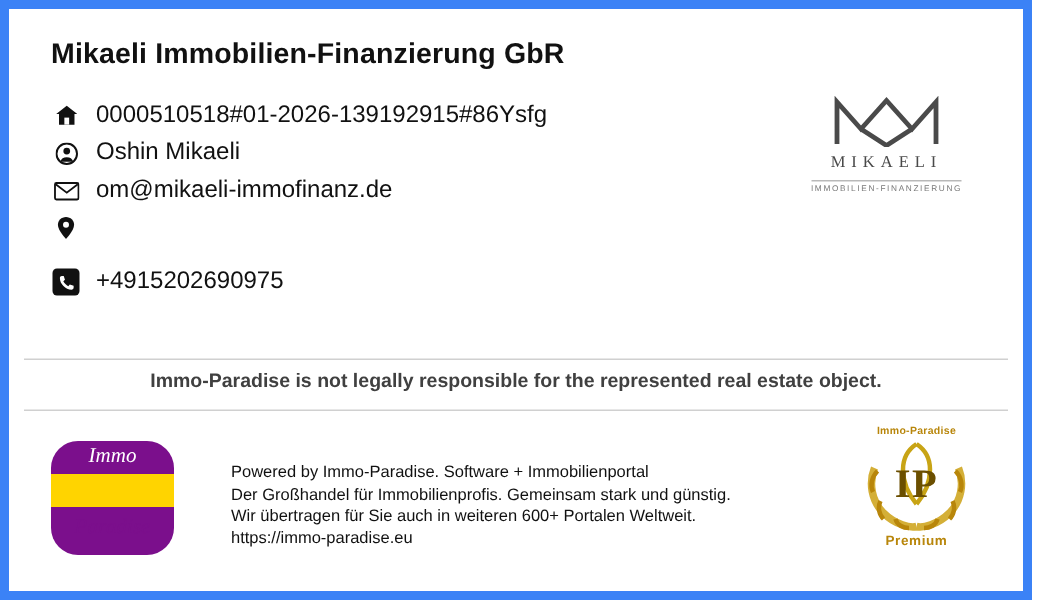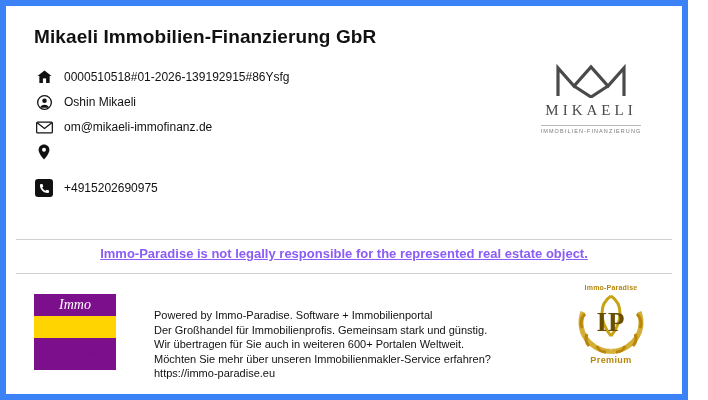--- a/index.html
+++ b/index.html
@@ -51,21 +51,21 @@
     min-width: 20px;
     height: 18px;
     margin-right: 10px;
     display: flex;
     align-items: center;
     justify-content: center;
     color: #111111;
   }
   .c-icon svg { display: block; }
   .c-text {
-    font-size: 12px;
+    font-size: 16px;
     line-height: 18px;
     color: #111111;
   }
   .c-sub {
     font-size: 14px;
     line-height: 18px;
     color: #111111;
     margin-left: 30px;
     margin-top: -3px;
     margin-bottom: 7px;
@@ -92,21 +92,21 @@
     text-align: center;
     color: #4a4a4a;
   }
   .brand-mark {
     height: 34px;
     display: flex;
     align-items: center;
     justify-content: center;
   }
   .brand-name {
-    font-size: 15px;
+    font-size: 11px;
     letter-spacing: 4px;
     color: #4a4a4a;
     margin-top: 4px;
     font-family: "Liberation Serif", serif;
   }
   .brand-sub {
     font-size: 5.5px;
     letter-spacing: 1.1px;
     color: #7a7a7a;
     margin-top: 3px;
@@ -128,22 +128,21 @@
 
   
   .disclaimer {
     position: absolute;
     left: 0;
     right: 0;
     top: 240px;
     text-align: center;
     font-size: 13px;
     font-weight: bold;
-    color: #8b5cf6;
-    text-decoration: underline;
+    color: #404040;
   }
 
   
   .footer-text {
     position: absolute;
     left: 148px;
     top: 286px;
     width: 400px;
     font-size: 11px;
     line-height: 14.5px;
@@ -153,20 +152,21 @@
   .footer-text div { white-space: nowrap; }
 
   
   .ip-logo {
     position: absolute;
     left: 28px;
     top: 288px;
     width: 82px;
     height: 76px;
     background: #7b0f8c;
+    border-radius: 18px;
   }
   .ip-band {
     position: absolute;
     left: 0;
     right: 0;
     height: 22px;
     background: #ffd400;
   }
   .ip-band.b1 { top: 22px; }
   .ip-word {
@@ -300,21 +300,20 @@
   <div class="ip-logo">
     <div class="ip-band b1"></div>
     <div class="ip-word immo">Immo</div>
     <div class="ip-word paradise">Paradise</div>
   </div>
 
   <div class="footer-text">
     <div>Powered by Immo-Paradise. Software + Immobilienportal</div>
     <div>Der Großhandel für Immobilienprofis. Gemeinsam stark und günstig.</div>
     <div>Wir übertragen für Sie auch in weiteren 600+ Portalen Weltweit.</div>
-    <div>Möchten Sie mehr über unseren Immobilienmakler-Service erfahren?</div>
     <div>https://immo-paradise.eu</div>
   </div>
 
   <div class="seal">
     <div class="seal-top">Immo-Paradise</div>
     <div class="seal-ip">
       <svg width="84" height="64" viewBox="0 0 84 64">
         <path d="M42 4 C36 8 33 14 33 21 C33 30 37 38 42 44" fill="none" stroke="#c8a415" stroke-width="3"></path>
         <path d="M42 4 C48 8 51 14 51 21 C51 30 47 38 42 44" fill="none" stroke="#c8a415" stroke-width="3"></path>
         <path d="M14 20 C10 30 12 42 20 50 C28 58 38 60 42 59" fill="none" stroke="#d4af37" stroke-width="5"></path>

